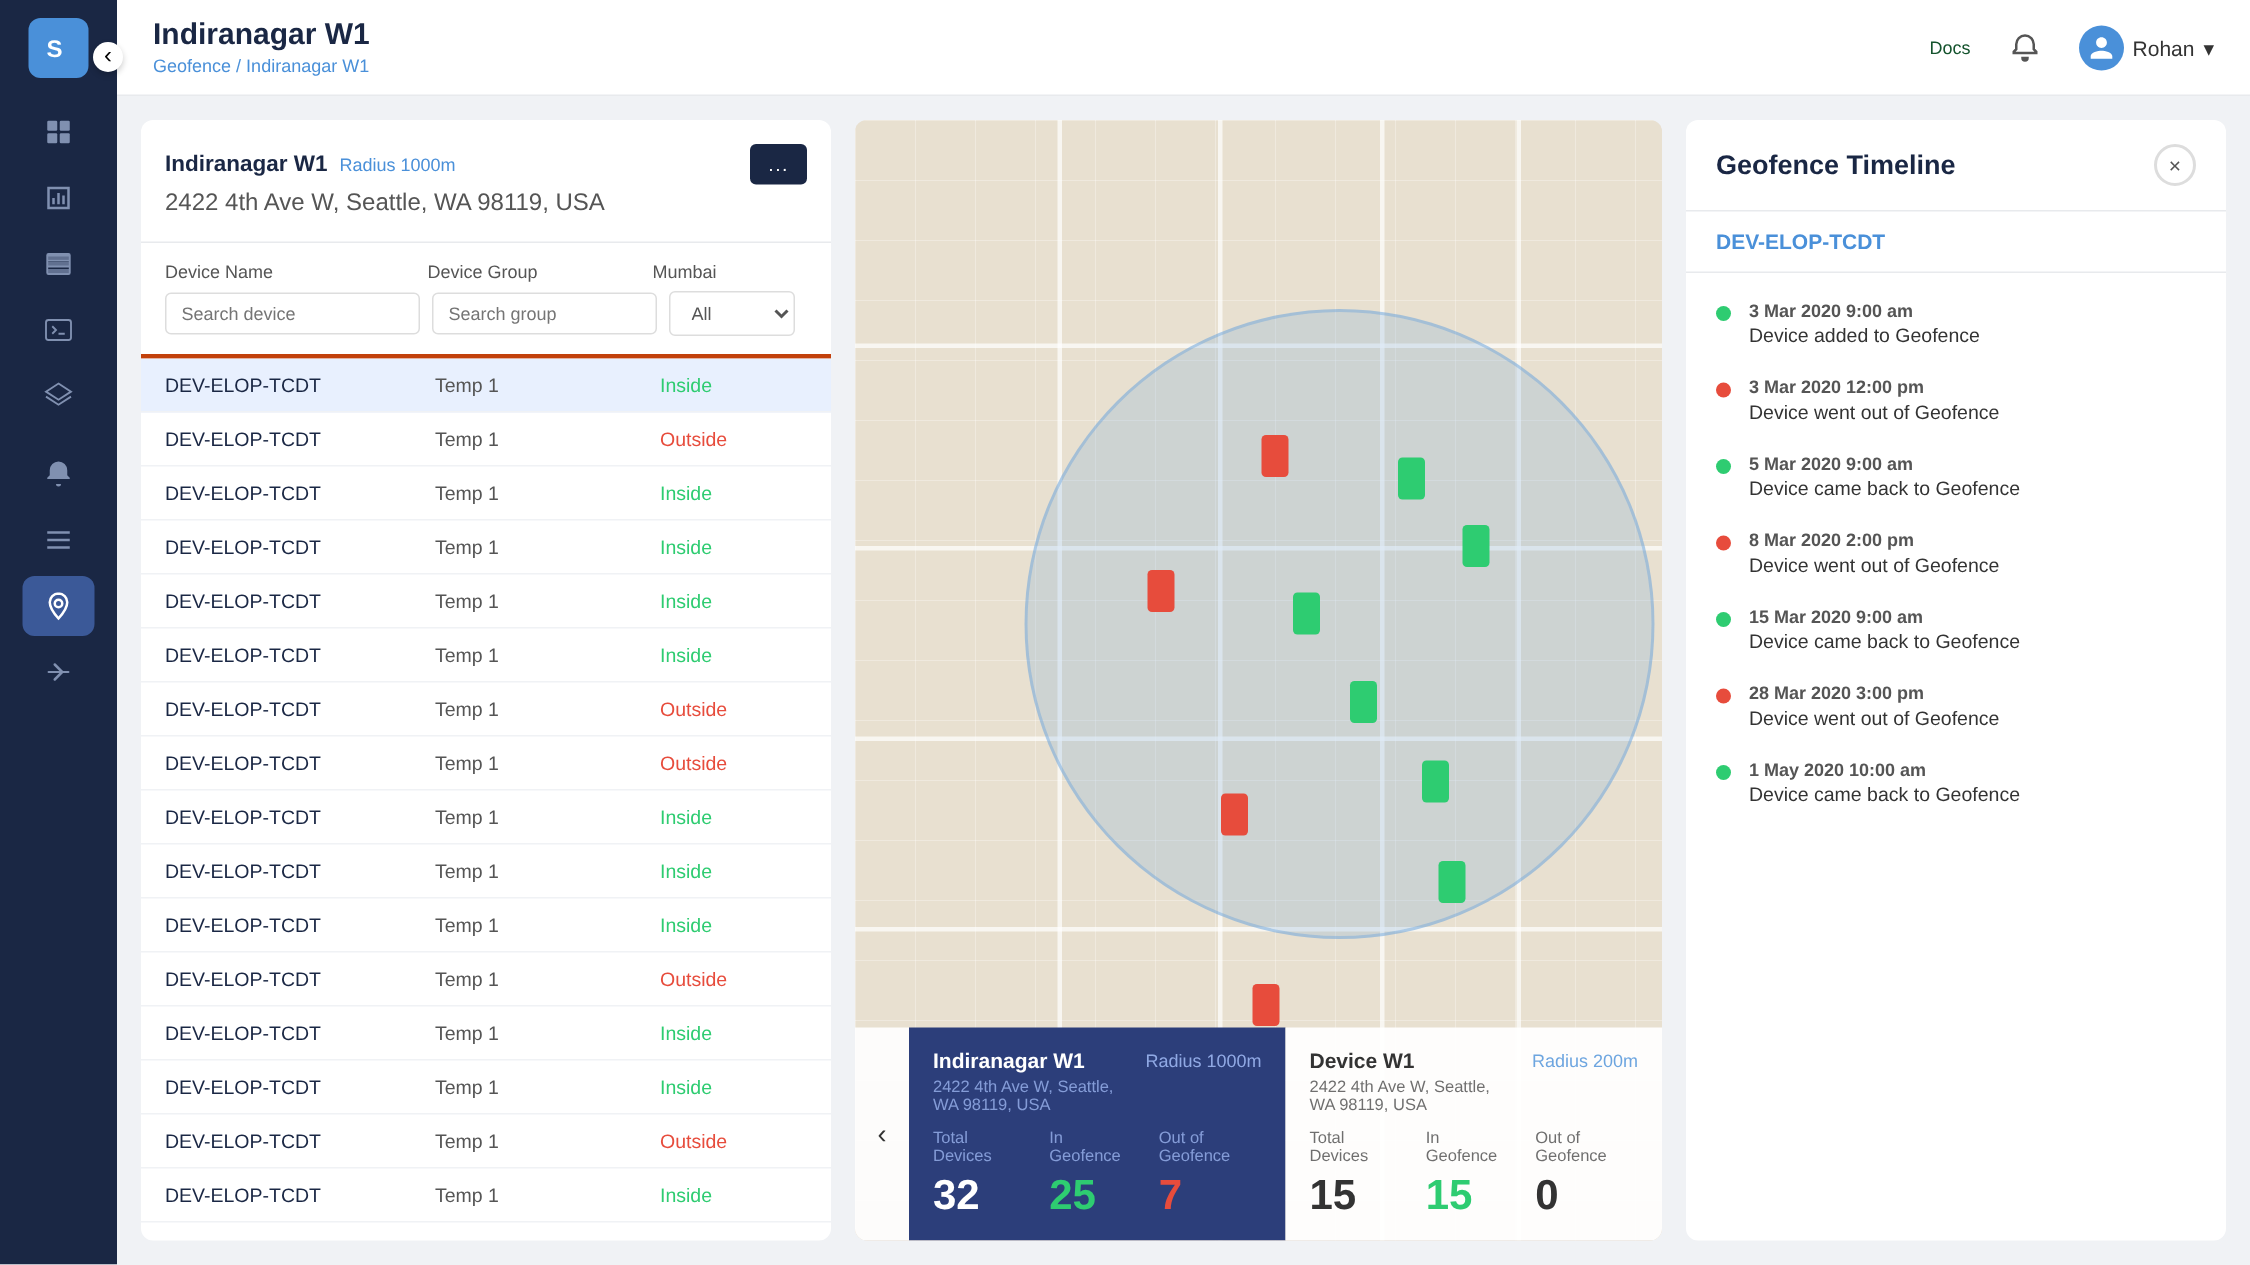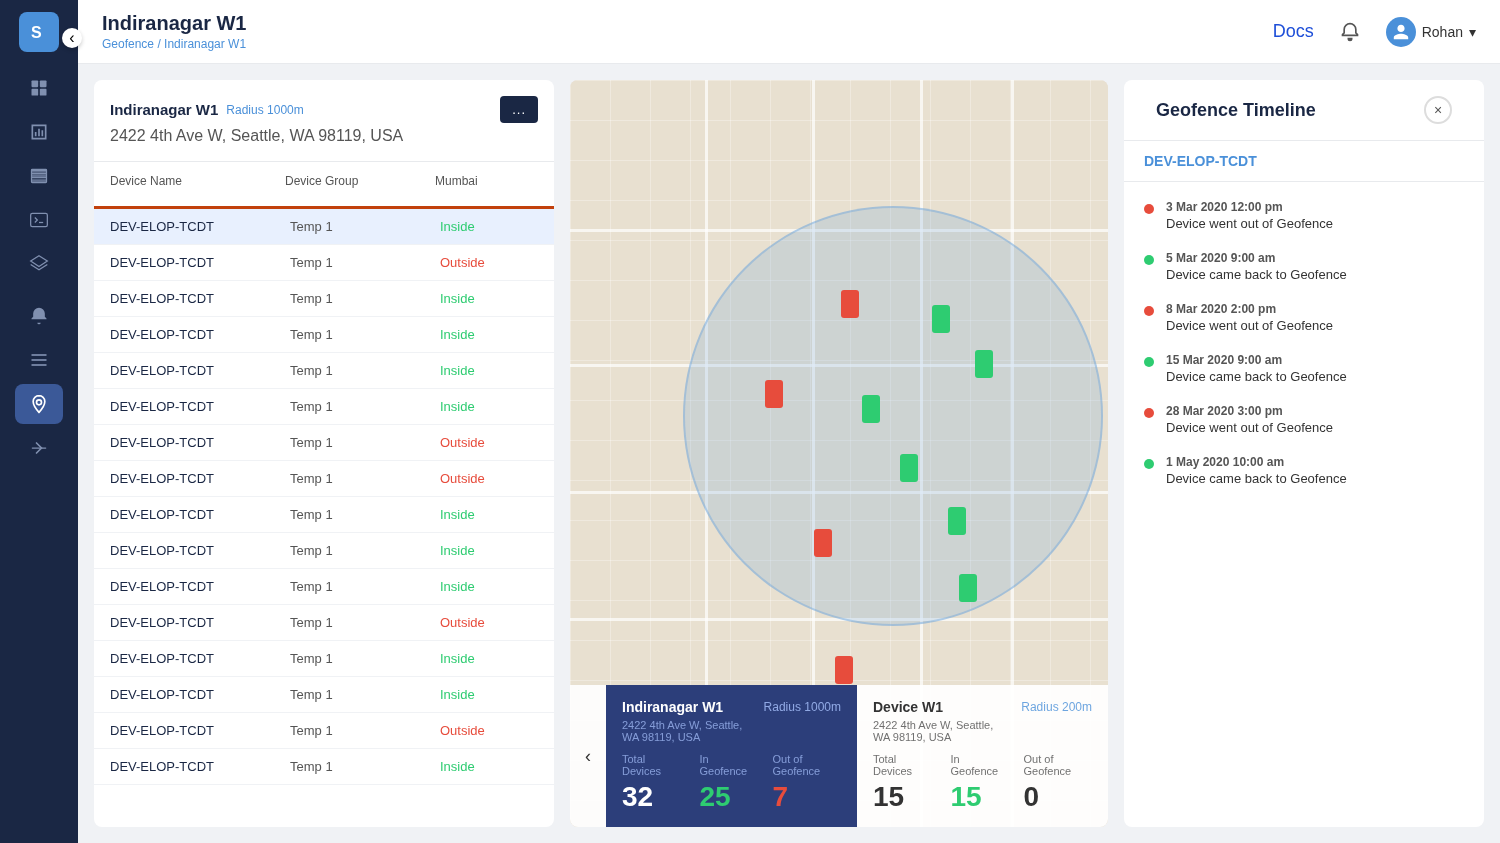--- a/index.html
+++ b/index.html
@@ -61,21 +61,21 @@
       display: flex;
       align-items: center;
       justify-content: space-between;
       border-bottom: 1px solid #e8eaed;
       flex-shrink: 0;
     }
     .header-title { font-size: 20px; font-weight: 600; color: #1a2744; }
     .breadcrumb { font-size: 12px; color: #888; margin-top: 2px; }
     .breadcrumb span { color: #4a90d9; cursor: pointer; }
     .header-actions { display: flex; align-items: center; gap: 20px; }
-    .header-btn { background: none; border: none; cursor: pointer; color: #1d4ed8; font-size: 18px; font-weight: 500; }
+    .header-btn { background: none; border: none; cursor: pointer; color: #14532d; font-size: 12px; font-weight: 500; }
     .header-icon { width: 32px; height: 32px; display: flex; align-items: center; justify-content: center; cursor: pointer; color: #555; }
     .user-menu { display: flex; align-items: center; gap: 6px; cursor: pointer; font-size: 14px; color: #333; }
     .user-avatar { width: 30px; height: 30px; border-radius: 50%; background: #4a90d9; display: flex; align-items: center; justify-content: center; color: white; font-size: 13px; }
 
     
     #content {
       flex: 1;
       display: flex;
       overflow: hidden;
       padding: 16px;
@@ -226,21 +226,21 @@
       border-radius: 8px;
       display: flex;
       flex-direction: column;
       overflow: hidden;
       flex-shrink: 0;
     }
     .timeline-header {
       display: flex;
       align-items: center;
       justify-content: space-between;
-      padding: 16px 32px;
+      padding: 16px 20px;
       border-bottom: 1px solid #e8eaed;
     }
     .timeline-title { font-size: 18px; font-weight: 600; color: #1a2744; }
     .close-btn {
       width: 28px; height: 28px;
       border-radius: 50%;
       border: 2px solid #ddd;
       display: flex; align-items: center; justify-content: center;
       cursor: pointer;
       font-size: 14px;
@@ -416,20 +416,29 @@
           <button class="more-btn">...</button>
         </div>
         <div class="panel-address">2422 4th Ave W, Seattle, WA 98119, USA</div>
       </div>
 
       <div class="filters">
         <div class="filter-labels">
           <span class="filter-label" style="width:175px;">Device Name</span>
           <span class="filter-label" style="width:150px;">Device Group</span>
           <span class="filter-label">Mumbai</span>
+        </div>
+        <div class="filter-inputs">
+          <input class="filter-input" type="text" placeholder="Search device" style="">
+          <input class="filter-input" type="text" placeholder="Search group" style="">
+          <select class="status-select">
+            <option>All</option>
+            <option>Inside</option>
+            <option>Outside</option>
+          </select>
         </div>
       </div>
 
       <div class="device-table" id="device-table-body">
       <div class="device-row selected">
       <span class="device-name">DEV-ELOP-TCDT</span>
       <span class="device-group">Temp 1</span>
       <span class="device-status inside">Inside</span>
     </div>
           <div class="device-row">
@@ -583,20 +592,27 @@
       </div>
     </div>
 
     <div id="timeline-panel">
       <div class="timeline-header">
         <span class="timeline-title">Geofence Timeline</span>
         <button class="close-btn">×</button>
       </div>
       <div class="timeline-device-id">DEV-ELOP-TCDT</div>
       <div class="timeline-events" id="timeline-events-list">
+      <div class="timeline-event">
+      <div class="event-dot added"></div>
+      <div class="event-content">
+        <div class="event-time">3 Mar 2020 9:00 am</div>
+        <div class="event-desc">Device added to Geofence</div>
+      </div>
+    </div>
           <div class="timeline-event">
       <div class="event-dot out"></div>
       <div class="event-content">
         <div class="event-time">3 Mar 2020 12:00 pm</div>
         <div class="event-desc">Device went out of Geofence</div>
       </div>
     </div>
           <div class="timeline-event">
       <div class="event-dot back"></div>
       <div class="event-content">

